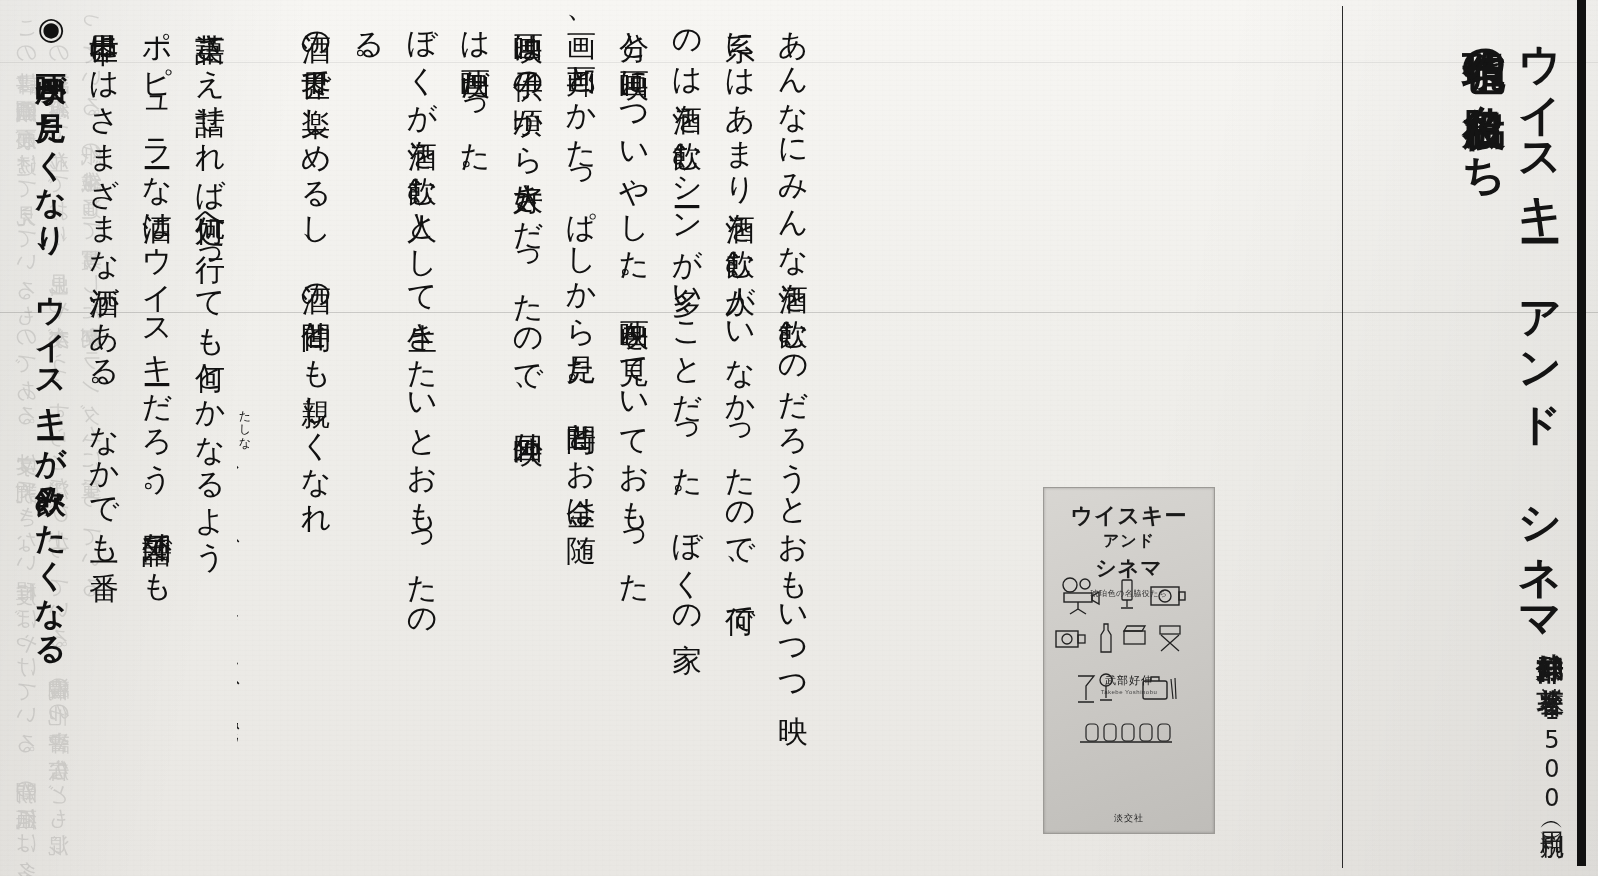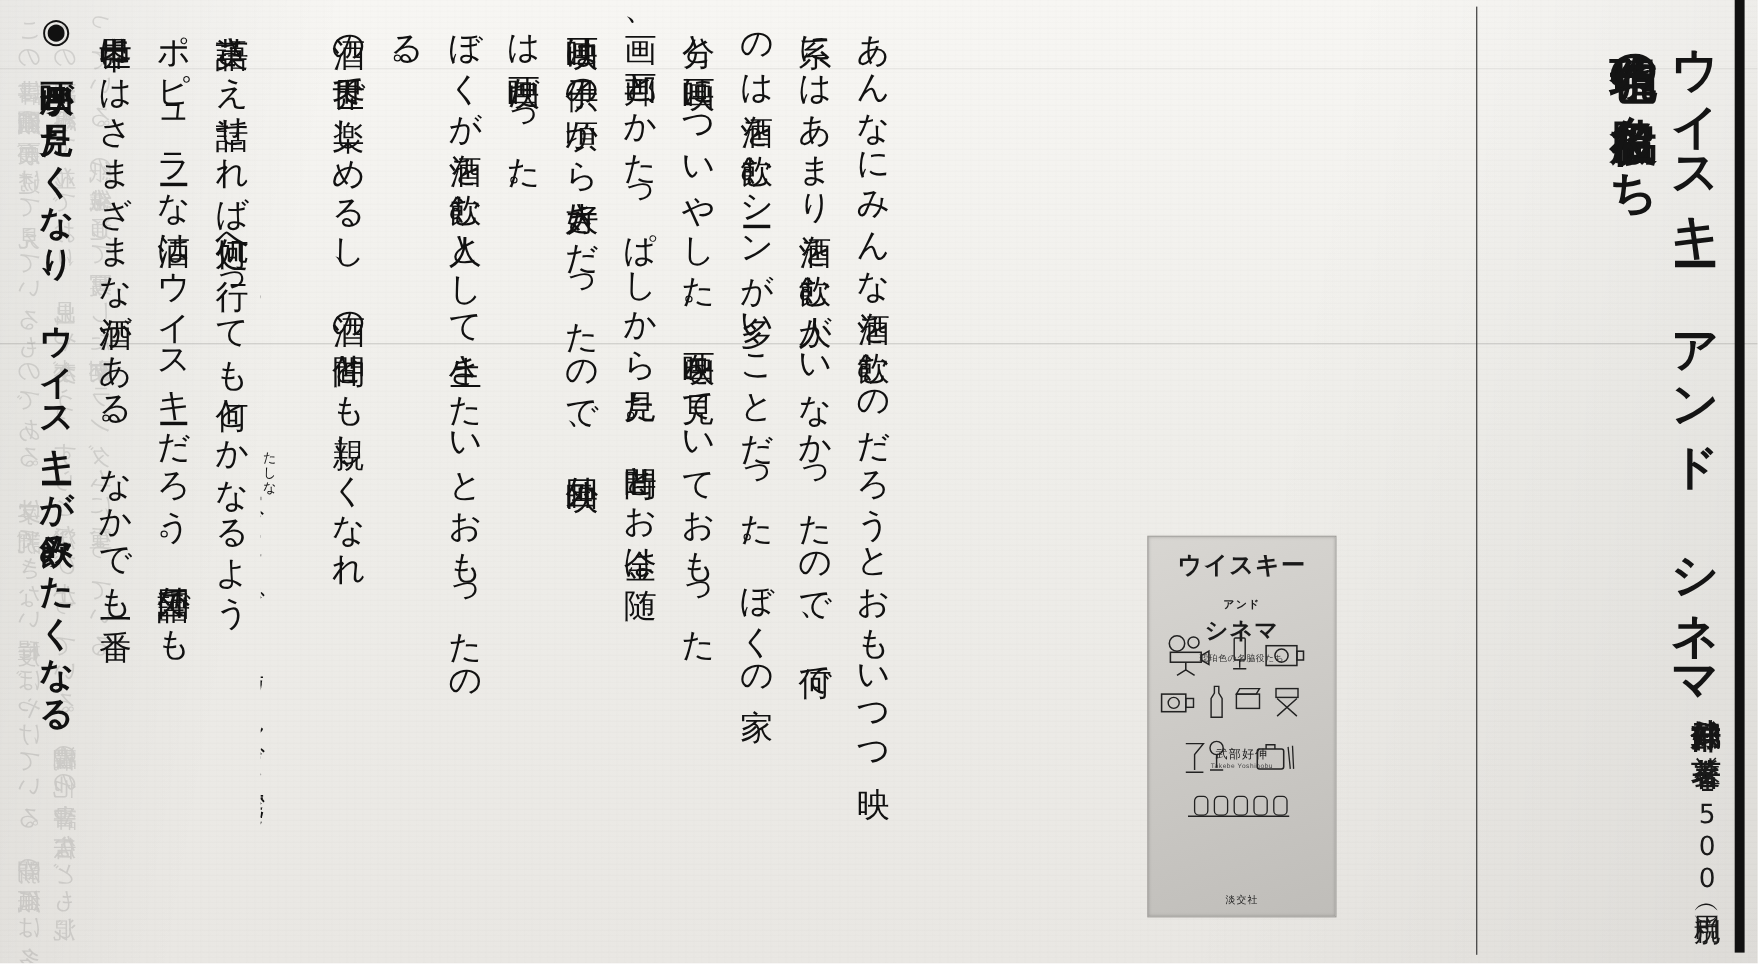--- a/index.html
+++ b/index.html
@@ -190,33 +190,33 @@
     overflow: hidden;
   }
   .cover-inner {
     position: absolute;
     inset: 0;
     writing-mode: horizontal-tb;
     text-align: center;
     color: #1a1a1a;
   }
   .cover-title {
-    font-family: Liberation Mono, monospace;
+    font-family: Liberation Serif, serif;
     font-weight: bold;
     font-size: 22px;
     letter-spacing: 1px;
     margin-top: 16px;
     line-height: 1.05;
   }
   .cover-title2 {
     font-family: Liberation Mono, monospace;
     font-weight: bold;
-    font-size: 10px;
-    letter-spacing: 1px;
-    margin-top: 16px;
+    font-size: 16px;
+    letter-spacing: 1px;
+    margin-top: 4px;
   }
   .cover-title3 {
     font-family: "DejaVu Sans", "Liberation Sans", sans-serif;
     font-weight: bold;
     font-size: 21px;
     letter-spacing: 1px;
     margin-top: 2px;
   }
   .cover-sub {
     font-family: "DejaVu Sans", "Liberation Sans", sans-serif;

